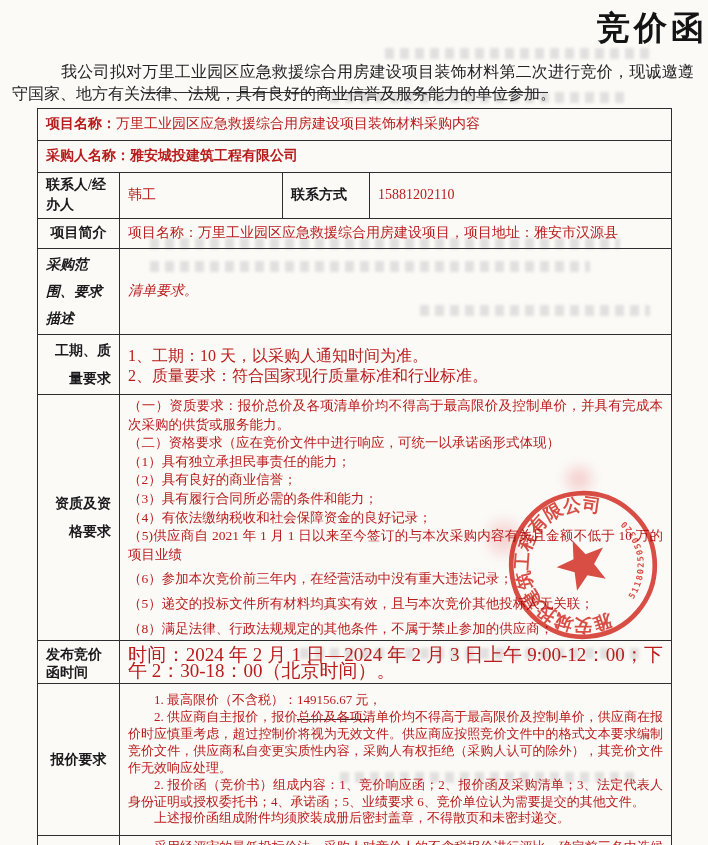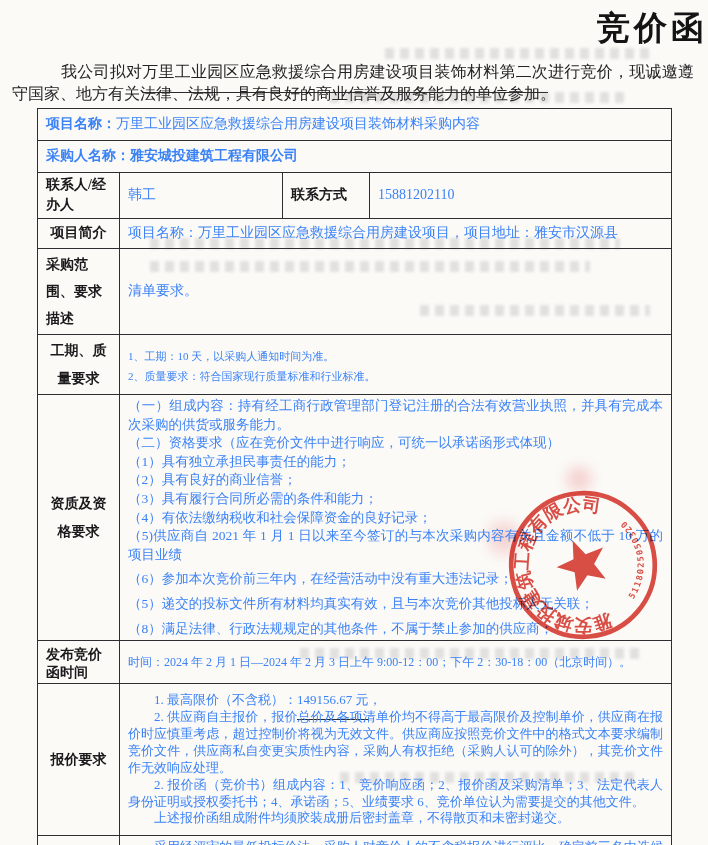--- a/index.html
+++ b/index.html
@@ -41,42 +41,42 @@
   table.doc td{
     border:1.4px solid #2e2e30;
     padding:2px 8px;
     font-size:14px;line-height:1.45;
     vertical-align:middle;
     overflow:hidden;
   }
   td.hd{
     font-weight:bold;text-align:center;padding:2px 5px;color:#1a1a1c;
   }
-  td.hd.loose{line-height:1.95;}
+  td.hd.loose{line-height:1.95;text-align:right;}
   td.hd.left{text-align:left;}
   td.hd.tight{line-height:1.25;vertical-align:top;padding-top:5px;}
-  td.content{text-align:justify;color:#3b82f6;}
+  td.content{text-align:justify;color:#b91c1c;}
   .b{font-weight:bold;}
   .small{font-size:11.5px;}
   .r1 td{height:27px;}
   .r2 td{height:27px;margin-top:8px;}
   .r3 td{height:26px;}
   .r4 td{height:25px;}
-  .r5 td{height:61px;}
+  .r5 td{height:61px;font-style:italic;}
   .r6 td{height:45px;}
   .r7 td{height:221px;}
   .r8 td{height:30px;margin-top:17px;}
   .r9 td{height:147px;}
   .r10 td{height:61px;}
   .vtop{vertical-align:top;padding-top:4px;}
   .lines .li-line{margin:0;}
-  .r6 .lines{font-size:11px;line-height:20px;padding-top:2px;}
+  .r6 .lines{font-size:16px;line-height:20px;padding-top:2px;}
   .r7 .lines{font-size:13.5px;line-height:18.6px;}
   .r7 .lines .li-line:nth-child(n+8){margin-top:6px;}
-  .r8 .content{font-size:12px;line-height:15.5px;padding-top:3px;}
+  .r8 .content{font-size:19px;line-height:15.5px;padding-top:3px;}
   .r9 .content{font-size:13px;line-height:16.9px;}
   .r9 .para,.r9 .paras .li-line{text-indent:2em;}
   .r10 .content{font-size:13px;line-height:15.8px;text-indent:2em;padding-top:3px;}
   .seal{
     position:absolute;left:505px;top:487px;width:156px;height:156px;
     transform:rotate(-95deg);
     mix-blend-mode:multiply;opacity:.9;
     pointer-events:none;
   }
 </style>
@@ -140,21 +140,21 @@
               <div class="li-line">1、工期：10 天，以采购人通知时间为准。</div>
               <div class="li-line">2、质量要求：符合国家现行质量标准和行业标准。</div>
             </div>
       </td>
     </tr>
 
     <tr class="r7">
       <td class="hd loose">资质及资格要求</td>
       <td colspan="3" class="content vtop">
         <div class="lines">
-              <div class="li-line">（一）组成内容：持有经工商行政管理部门登记注册的合法有效营业执照，并具有完成本次采购的供货或服务能力。</div>
+              <div class="li-line">（一）资质要求：报价总价及各项清单价均不得高于最高限价及控制单价，并具有完成本次采购的供货或服务能力。</div>
               <div class="li-line">（二）资格要求（应在竞价文件中进行响应，可统一以承诺函形式体现）</div>
               <div class="li-line">（1）具有独立承担民事责任的能力；</div>
               <div class="li-line">（2）具有良好的商业信誉；</div>
               <div class="li-line">（3）具有履行合同所必需的条件和能力；</div>
               <div class="li-line">（4）有依法缴纳税收和社会保障资金的良好记录；</div>
               <div class="li-line">（5)供应商自 2021 年 1 月 1 日以来至今签订的与本次采购内容有关且金额不低于 10 万的项目业绩</div>
               <div class="li-line">（6）参加本次竞价前三年内，在经营活动中没有重大违法记录；</div>
               <div class="li-line">（5）递交的投标文件所有材料均真实有效，且与本次竞价其他投标人无关联；</div>
               <div class="li-line">（8）满足法律、行政法规规定的其他条件，不属于禁止参加的供应商；</div>
             </div>

